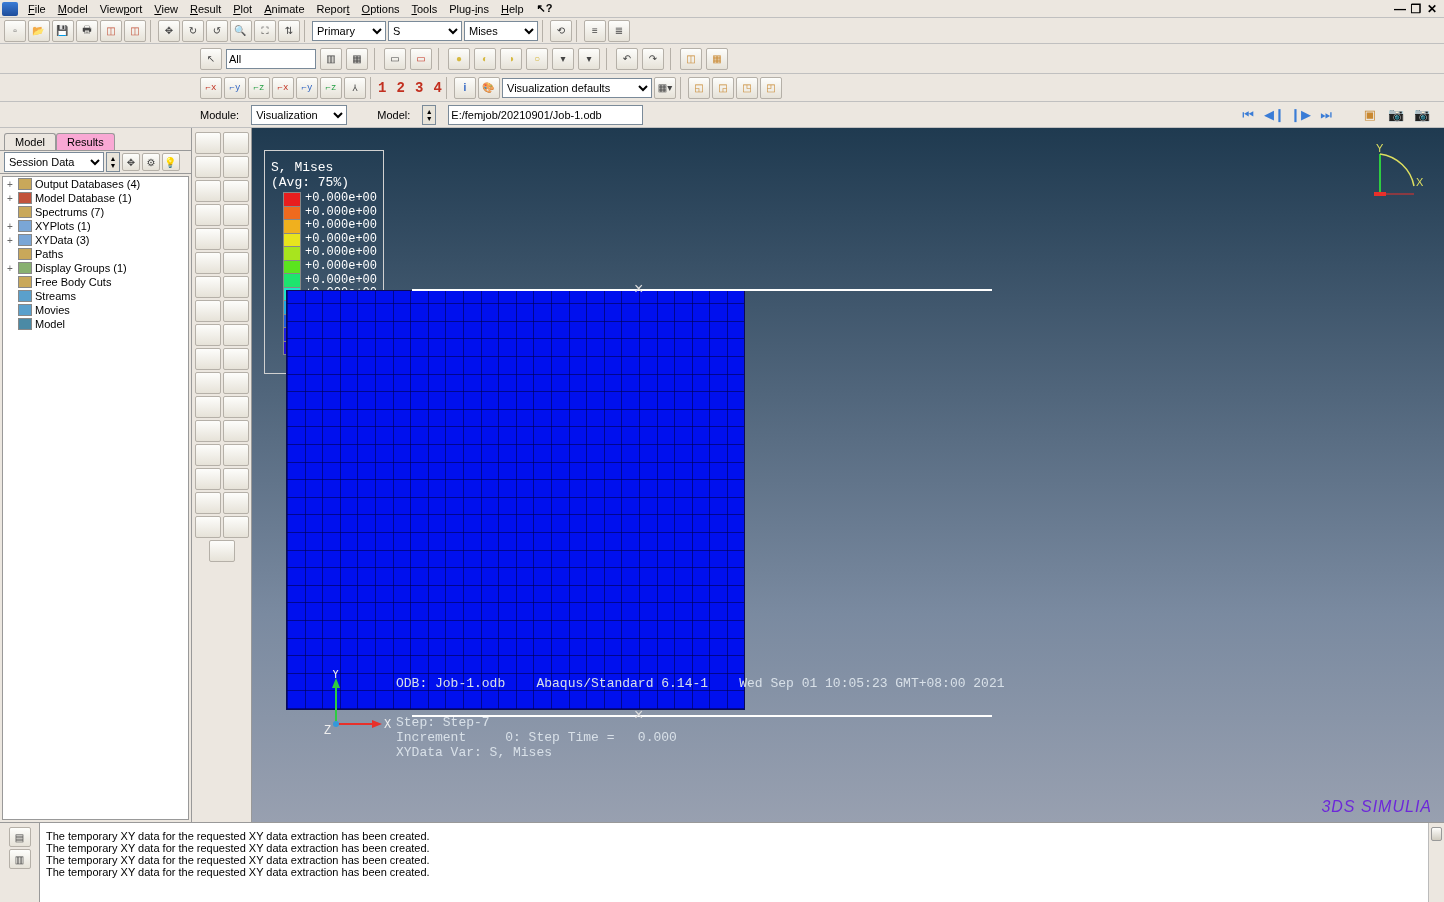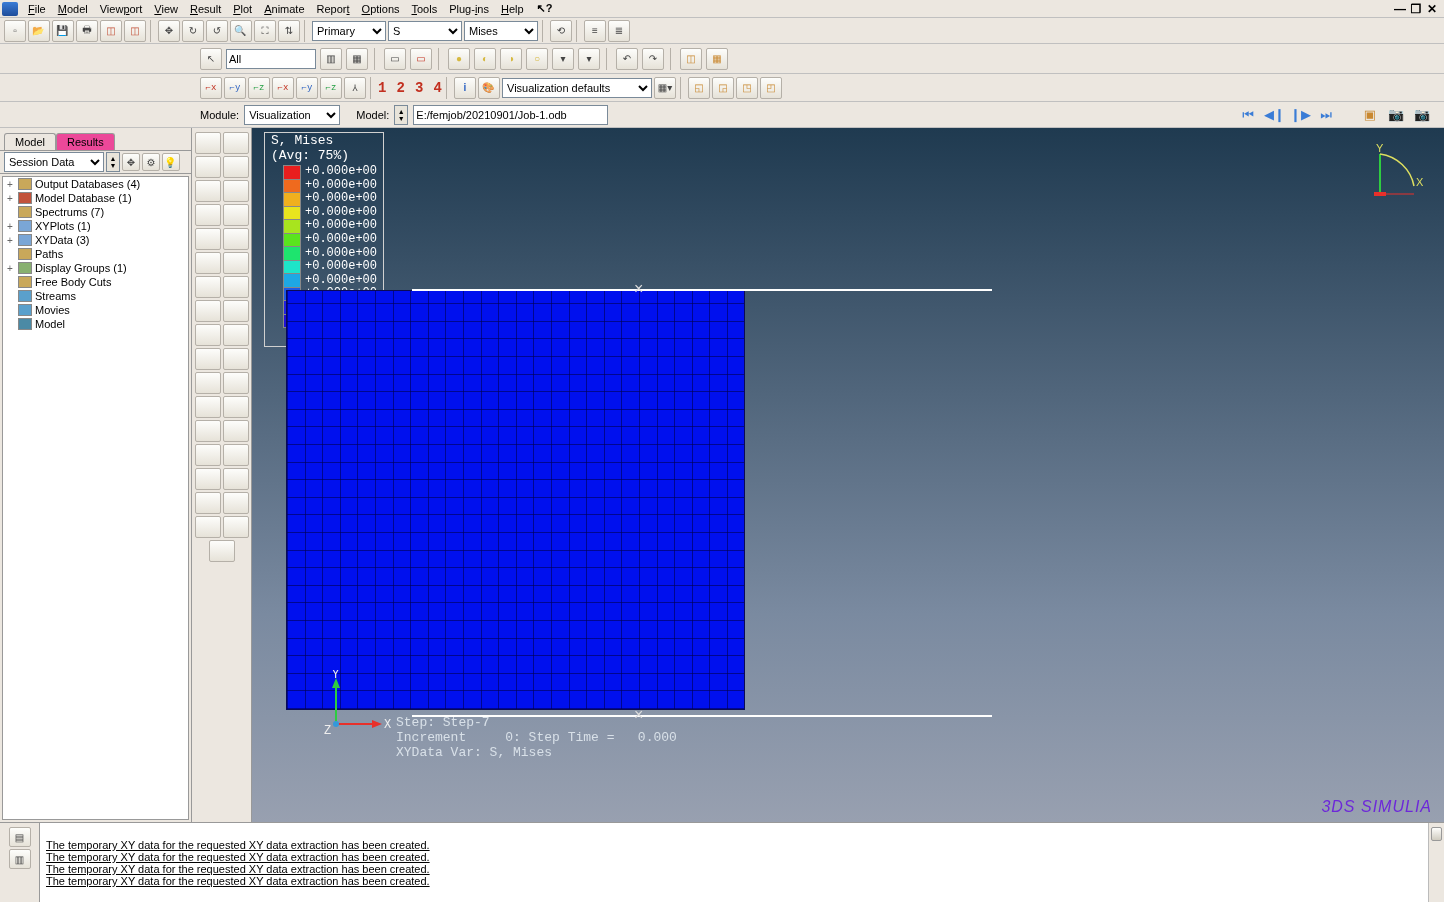--- a/index.html
+++ b/index.html
@@ -12,59 +12,59 @@
   .winctrl span { width: 16px; text-align:center; font-weight:bold; font-size:12px; cursor:default;}
   .toolbar-row { height: 26px; display: flex; align-items: center; border-bottom: 1px solid #c0c0c0; padding: 0 4px; gap: 2px; }
   .tb-btn { width: 22px; height: 22px; border: 1px solid #b5b0a8; background: linear-gradient(#fdfdfb,#e6e2d8); border-radius: 2px; display:flex; align-items:center; justify-content:center; font-size:10px; color:#444;}
   .tb-sep { width: 4px; height: 22px; border-left: 1px solid #b5b0a8; margin: 0 2px; }
   select.toolsel { height: 20px; font-size: 11px; background:#fff; border:1px solid #7a8a99;}
   input.toolin { height: 20px; font-size: 11px; background:#fff; border:1px solid #7a8a99; padding:0 2px;}
   .main-area { position: absolute; top: 18px; left: 0; right: 0; bottom: 80px; display:flex; flex-direction:column;}
   .toolbars-wrap { flex: 0 0 auto; }
   .context-row { height: 30px; display:flex; align-items:center; padding-left: 200px; gap:4px; border-bottom:1px solid #c0c0c0;}
   .toolbar-row3 { height: 28px; display:flex; align-items:center; padding-left:200px; gap:2px; border-bottom:1px solid #c0c0c0;}
-  .module-row { height: 26px; display:flex; align-items:center; padding-left:200px; gap:5px; border-bottom:1px solid #c0c0c0;}
+  .module-row { height: 26px; display:flex; align-items:center; padding-left:200px; gap:12px; border-bottom:1px solid #c0c0c0;}
   .media-ctrls { margin-left:auto; display:flex; gap:6px; padding-right:12px;}
   .media-btn { font-size:13px; color:#3a7cd6; width:20px; text-align:center; cursor:default;}
   .body-split { flex:1 1 auto; display:flex; min-height:0;}
   .left-panel { width: 192px; border-right:1px solid #999; display:flex; flex-direction:column; background:#ece7e0;}
   .tabs-row { height: 22px; display:flex; align-items:flex-end; padding-left:4px; gap:0;}
   .ltab { padding: 2px 10px; border:1px solid #999; border-bottom:none; background:#ece7e0; border-radius:3px 3px 0 0; font-size:11px;}
-  .ltab.active { background:#ec4899; }
+  .ltab.active { background:#f9a8d4; }
   .session-row { height: 24px; display:flex; align-items:center; padding:2px 4px; gap:2px; border-top:1px solid #999; border-bottom:1px solid #999;}
   .tree-wrap { flex:1 1 auto; background:#fff; border:1px solid #999; margin:2px; overflow:auto;}
   .tree-item { display:flex; align-items:center; gap:3px; padding:1px 2px; font-family:"Courier New",monospace; font-size:11px; white-space:nowrap;}
   .tree-item .exp { width:10px; text-align:center; font-size:10px; color:#666;}
   .tree-item .ticon { width:14px; height:12px; display:inline-block;}
   .tool-col { width: 60px; background:#ece7e0; border-right:1px solid #999; display:flex; flex-direction:column; padding:4px 2px; gap:2px; align-items:center;}
   .tc-pair { display:flex; gap:2px;}
   .tc-btn { width:26px; height:22px; border:1px solid #b5b0a8; background:linear-gradient(#fdfdfb,#e6e2d8); border-radius:2px;}
   .viewport { flex:1 1 auto; position:relative; background: linear-gradient(#1f3a50, #7a8aa0 70%, #98a0b0); overflow:hidden;}
-  .legend-box { position:absolute; left:12px; top:4px; border:1px solid #d0d0d0; padding:0 6px 4px 6px; background:transparent; }
+  .legend-box { position:absolute; left:12px; top:22px; border:1px solid #d0d0d0; padding:9px 6px 4px 6px; background:transparent; }
   .legend-title { color:#fff; font-family:"Courier New",monospace; font-size:13px; line-height:15px;}
   .legend-scale { display:flex; margin-top:2px;}
   .legend-bar { width:18px; display:flex; flex-direction:column;}
   .legend-seg { flex:1 1 auto; border:1px solid #888; border-bottom:none;}
   .legend-seg:last-child { border-bottom:1px solid #888;}
   .legend-vals { display:flex; flex-direction:column; justify-content:space-between; margin-left:4px;}
   .legend-val { color:#fff; font-family:"Courier New",monospace; font-size:12px; line-height:13.6px;}
   .mesh-rect { position:absolute; left:34px; top:162px; width:459px; height:420px; background:#0010ee; background-image:
     repeating-linear-gradient(0deg, rgba(0,0,80,0.6) 0, rgba(0,0,80,0.6) 1px, transparent 1px, transparent 17.6px),
     repeating-linear-gradient(90deg, rgba(0,0,80,0.6) 0, rgba(0,0,80,0.6) 1px, transparent 1px, transparent 17.6px);
     border:1px solid #0a0a56;}
   .hline { position:absolute; height:2px; background:#fff;}
   .xmark { position:absolute; color:#ddd; font-size:16px; font-weight:100;}
   .info-text { position:absolute; color:#d8e0e8; font-family:"Courier New",monospace; font-size:13px; line-height:15px; white-space:pre;}
   .triad { position:absolute; left:72px; top:542px; }
   .triad svg text { font-family:"Courier New",monospace; font-size:12px;}
   .viewcube { position:absolute; right:14px; top:14px;}
   .brand { position:absolute; right:12px; bottom:6px; color:#6d28d9; font-family:Arial; font-size:16px; font-style:italic; letter-spacing:1px;}
   .bottom-pane { position:absolute; left:0; right:0; bottom:0; height:80px; background:#fff; border-top:1px solid #999; display:flex;}
   .bottom-left { width:40px; background:#ece7e0; border-right:1px solid #999; display:flex; flex-direction:column; align-items:center; padding-top:4px; gap:2px;}
-  .bottom-log { flex:1 1 auto; padding:16px 6px; font-family:"Courier New",monospace; font-size:12px; overflow:auto; position:relative;text-decoration:underline;}
+  .bottom-log { flex:1 1 auto; padding:7px 6px; font-family:"Courier New",monospace; font-size:12px; overflow:auto; position:relative;}
   .bottom-scroll { width:16px; background:#ece7e0; border-left:1px solid #bbb; position:relative;}
   .bottom-scroll .thumb { position:absolute; left:2px; right:2px; top:4px; height:14px; background:linear-gradient(#fdfdfb,#d0ccc0); border:1px solid #999; border-radius:2px;}
   .num-red { font-family:"Courier New",monospace; font-weight:bold; color:#c23020; font-size:14px;}
   .small-axes { font-size:9px; font-family:"Courier New",monospace;}
 </style>
 </head>
 <body>
 
 <div class="menubar">
   <div class="appicon"></div>
@@ -392,20 +392,21 @@
               <div class="legend-val">+0.000e+00</div>
               <div class="legend-val">+0.000e+00</div>
             </div>
       </div>
     </div>
     <div class="mesh-rect"></div>
     <div class="hline" style="left:160px; top:161px; width:580px;"></div>
     <div class="hline" style="left:160px; top:587px; width:580px;"></div>
     <div class="xmark" style="left:382px; top:152px;">×</div>
     <div class="xmark" style="left:382px; top:578px;">×</div>
+    <div class="info-text" style="left:144px; top:548px;">ODB: Job-1.odb    Abaqus/Standard 6.14-1    Wed Sep 01 10:05:23 GMT+08:00 2021</div>
     <div class="info-text" style="left:144px; top:587px;">Step: Step-7</div>
     <div class="info-text" style="left:144px; top:602px;">Increment     0: Step Time =   0.000</div>
     <div class="info-text" style="left:144px; top:617px;">XYData Var: S, Mises</div>
 
     <div class="triad">
       <svg width="70" height="70">
         <line x1="12" y1="54" x2="12" y2="14" stroke="#2ecc40" stroke-width="2"></line>
         <polygon points="12,8 8,18 16,18" fill="#2ecc40"></polygon>
         <text x="8" y="8" fill="#eee">Y</text>
         <line x1="12" y1="54" x2="52" y2="54" stroke="#e8302a" stroke-width="2"></line>

